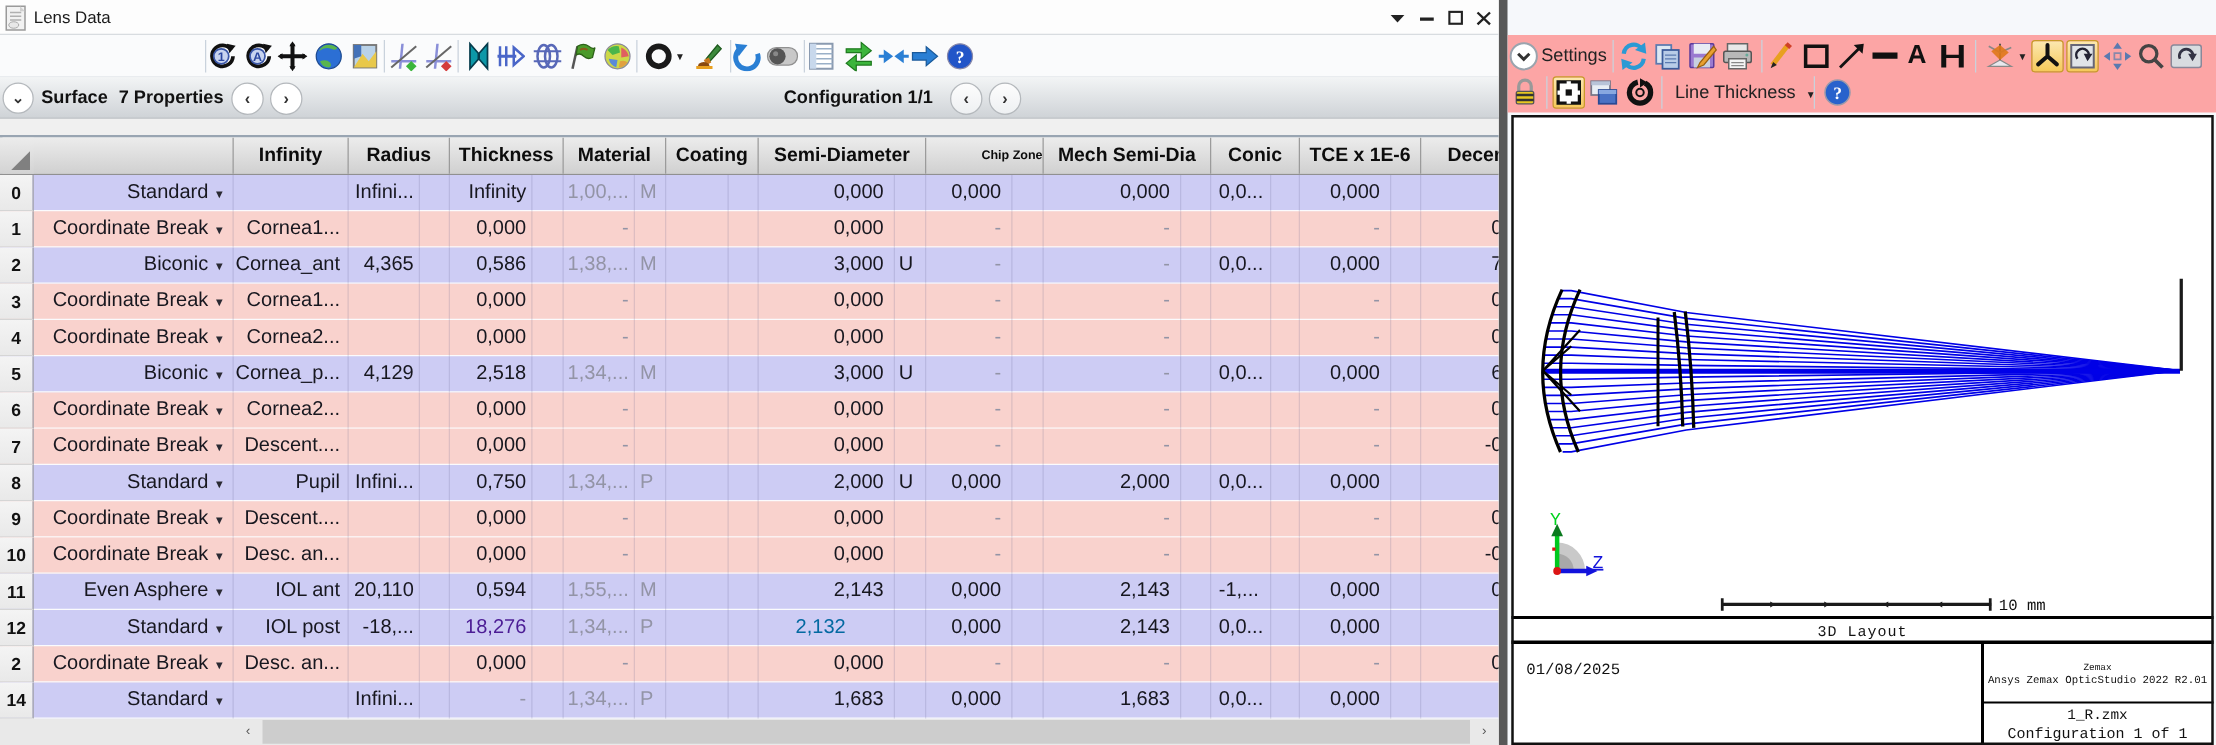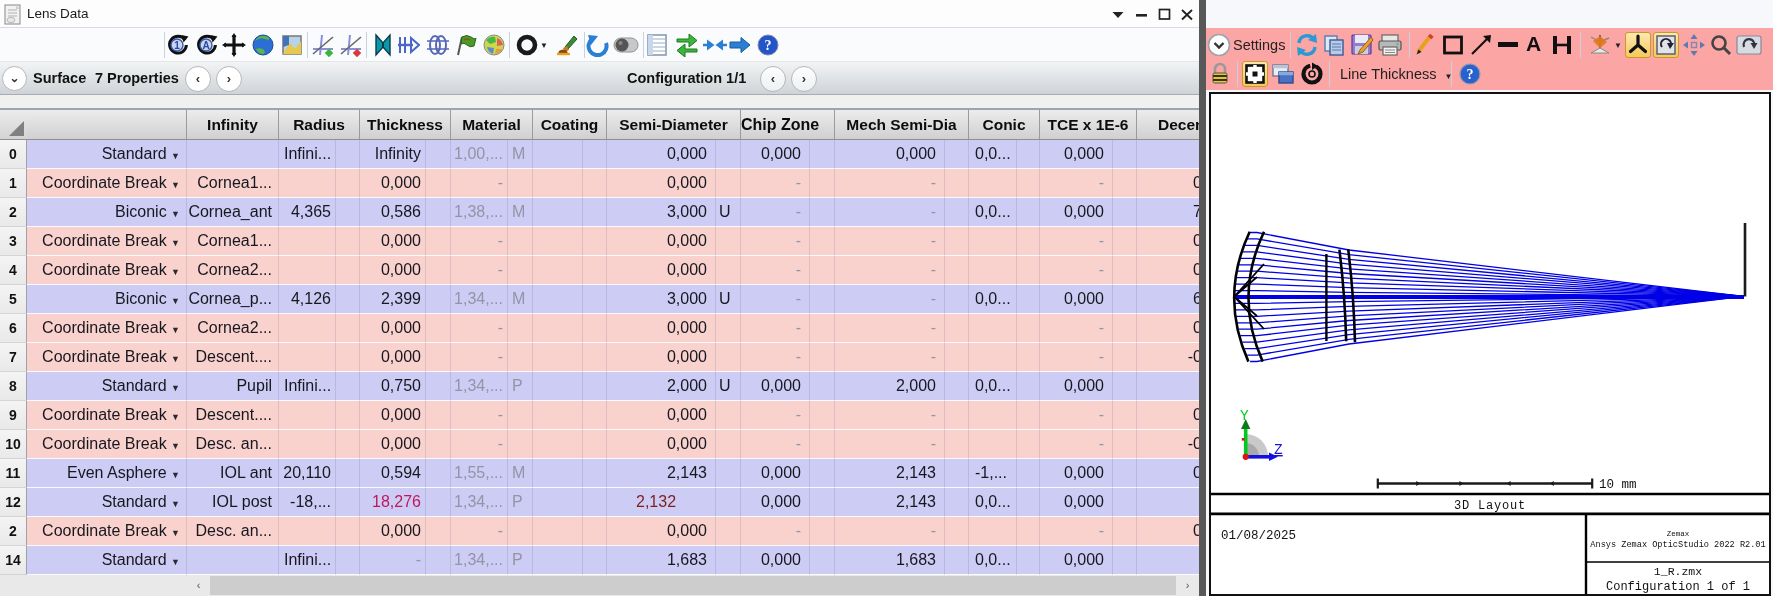--- a/index.html
+++ b/index.html
@@ -154,21 +154,21 @@
 
   <div style="position:absolute;left:0;top:108px;width:1199px;height:2px;background:#99a5b2"></div>
   <div style="position:absolute;left:0;top:108px;width:2px;height:469px;background:#99a5b2"></div>
   <div style="position:absolute;left:0;top:110px;width:1199px;height:30px;background:linear-gradient(#ececec,#d0d0d0);border-bottom:1px solid #909090;box-sizing:border-box;overflow:hidden">
       <div style="position:absolute;left:186px;top:0;width:92px;height:30px;line-height:30px;text-align:center;font-weight:bold;font-size:15.5px;color:#0c0c0c;border-left:1px solid #9b9b9b;box-sizing:border-box">Infinity</div>
       <div style="position:absolute;left:278px;top:0;width:81px;height:30px;line-height:30px;text-align:center;font-weight:bold;font-size:15.5px;color:#0c0c0c;border-left:1px solid #9b9b9b;box-sizing:border-box">Radius</div>
       <div style="position:absolute;left:359px;top:0;width:91px;height:30px;line-height:30px;text-align:center;font-weight:bold;font-size:15.5px;color:#0c0c0c;border-left:1px solid #9b9b9b;box-sizing:border-box">Thickness</div>
       <div style="position:absolute;left:450px;top:0;width:82px;height:30px;line-height:30px;text-align:center;font-weight:bold;font-size:15.5px;color:#0c0c0c;border-left:1px solid #9b9b9b;box-sizing:border-box">Material</div>
       <div style="position:absolute;left:532px;top:0;width:74px;height:30px;line-height:30px;text-align:center;font-weight:bold;font-size:15.5px;color:#0c0c0c;border-left:1px solid #9b9b9b;box-sizing:border-box">Coating</div>
       <div style="position:absolute;left:606px;top:0;width:134px;height:30px;line-height:30px;text-align:center;font-weight:bold;font-size:15.5px;color:#0c0c0c;border-left:1px solid #9b9b9b;box-sizing:border-box">Semi-Diameter</div>
-      <div style="position:absolute;left:740px;top:0;width:94px;height:30px;line-height:30px;text-align:left;font-weight:bold;font-size:16px;color:#0c0c0c;border-left:1px solid #9b9b9b;box-sizing:border-box">Chip Zone</div>
+      <div style="position:absolute;left:740px;top:0;width:94px;height:30px;line-height:30px;text-align:right;font-weight:bold;font-size:10px;color:#0c0c0c;border-left:1px solid #9b9b9b;box-sizing:border-box">Chip Zone</div>
       <div style="position:absolute;left:834px;top:0;width:134px;height:30px;line-height:30px;text-align:center;font-weight:bold;font-size:15.5px;color:#0c0c0c;border-left:1px solid #9b9b9b;box-sizing:border-box">Mech Semi-Dia</div>
       <div style="position:absolute;left:968px;top:0;width:71px;height:30px;line-height:30px;text-align:center;font-weight:bold;font-size:15.5px;color:#0c0c0c;border-left:1px solid #9b9b9b;box-sizing:border-box">Conic</div>
       <div style="position:absolute;left:1039px;top:0;width:97px;height:30px;line-height:30px;text-align:center;font-weight:bold;font-size:15.5px;color:#0c0c0c;border-left:1px solid #9b9b9b;box-sizing:border-box">TCE x 1E-6</div>
       <div style="position:absolute;left:1136px;top:0;width:124px;height:30px;line-height:30px;text-align:center;font-weight:bold;font-size:15.5px;color:#0c0c0c;border-left:1px solid #9b9b9b;box-sizing:border-box">Decenter X</div>
       <div style="position:absolute;left:0;top:0;width:27px;height:30px;background:linear-gradient(#ececec,#d2d2d2)">
         <svg width="27" height="30" style="position:absolute;left:0;top:0">
           <polygon points="9,26 24,26 24,11" fill="#808080"></polygon>
         </svg>
       </div>
     </div>
@@ -354,22 +354,22 @@
         <div style="position:absolute;left:809px;top:0;width:1px;height:29px;background:rgba(92,92,140,0.18)"></div>
         <div style="position:absolute;left:834px;top:0;width:1px;height:29px;background:rgba(92,92,140,0.18)"></div>
         <div style="position:absolute;left:944px;top:0;width:1px;height:29px;background:rgba(92,92,140,0.18)"></div>
         <div style="position:absolute;left:968px;top:0;width:1px;height:29px;background:rgba(92,92,140,0.18)"></div>
         <div style="position:absolute;left:1016px;top:0;width:1px;height:29px;background:rgba(92,92,140,0.18)"></div>
         <div style="position:absolute;left:1039px;top:0;width:1px;height:29px;background:rgba(92,92,140,0.18)"></div>
         <div style="position:absolute;left:1112px;top:0;width:1px;height:29px;background:rgba(92,92,140,0.18)"></div>
         <div style="position:absolute;left:1136px;top:0;width:1px;height:29px;background:rgba(92,92,140,0.18)"></div>
         <div style="position:absolute;left:27px;top:0;width:153px;height:28px;line-height:28px;text-align:right;color:#17171f">Biconic&nbsp;<span style="font-size:9px;color:#2a2a33">▼</span></div>
         <div style="position:absolute;left:186px;top:0;width:86px;height:28px;line-height:28px;text-align:right;color:#17171f;">Cornea_p...</div>
-        <div style="position:absolute;left:278px;top:0;width:53px;height:28px;line-height:28px;text-align:right;color:#17171f;">4,126</div>
-        <div style="position:absolute;left:359px;top:0;width:62px;height:28px;line-height:28px;text-align:right;color:#17171f;">2,399</div>
+        <div style="position:absolute;left:278px;top:0;width:53px;height:28px;line-height:28px;text-align:right;color:#17171f;">4,129</div>
+        <div style="position:absolute;left:359px;top:0;width:62px;height:28px;line-height:28px;text-align:right;color:#17171f;">2,518</div>
         <div style="position:absolute;left:450px;top:0;width:53px;height:28px;line-height:28px;text-align:right;color:#9394a6;">1,34,...</div>
         <div style="position:absolute;left:507px;top:0;width:25px;height:28px;line-height:28px;text-align:left;color:#9394a6;padding-left:5px;width:20px;">M</div>
         <div style="position:absolute;left:606px;top:0;width:101px;height:28px;line-height:28px;text-align:right;color:#17171f;">3,000</div>
         <div style="position:absolute;left:715px;top:0;width:25px;height:28px;line-height:28px;text-align:left;color:#17171f;padding-left:4px;width:21px;">U</div>
         <div style="position:absolute;left:740px;top:0;width:61px;height:28px;line-height:28px;text-align:right;color:#9394a6;">-</div>
         <div style="position:absolute;left:834px;top:0;width:102px;height:28px;line-height:28px;text-align:right;color:#9394a6;">-</div>
         <div style="position:absolute;left:968px;top:0;width:48px;height:28px;line-height:28px;text-align:left;color:#17171f;padding-left:7px;width:41px;">0,0...</div>
         <div style="position:absolute;left:1039px;top:0;width:65px;height:28px;line-height:28px;text-align:right;color:#17171f;">0,000</div>
         <div style="position:absolute;left:1186px;top:0;width:30px;height:28px;line-height:28px;color:#17171f;text-align:right;width:16px">6</div>
         <div style="position:absolute;left:0;top:0;width:27px;height:29px;background:linear-gradient(#f4f4f4,#e9e9e9);border-right:1px solid #9fa0a8;border-bottom:1px solid #d5d5d5;box-sizing:border-box;font-weight:bold;font-size:14px;color:#111;text-align:center;line-height:28px">5</div>
@@ -589,24 +589,24 @@
         <div style="position:absolute;left:834px;top:0;width:1px;height:29px;background:rgba(92,92,140,0.18)"></div>
         <div style="position:absolute;left:944px;top:0;width:1px;height:29px;background:rgba(92,92,140,0.18)"></div>
         <div style="position:absolute;left:968px;top:0;width:1px;height:29px;background:rgba(92,92,140,0.18)"></div>
         <div style="position:absolute;left:1016px;top:0;width:1px;height:29px;background:rgba(92,92,140,0.18)"></div>
         <div style="position:absolute;left:1039px;top:0;width:1px;height:29px;background:rgba(92,92,140,0.18)"></div>
         <div style="position:absolute;left:1112px;top:0;width:1px;height:29px;background:rgba(92,92,140,0.18)"></div>
         <div style="position:absolute;left:1136px;top:0;width:1px;height:29px;background:rgba(92,92,140,0.18)"></div>
         <div style="position:absolute;left:27px;top:0;width:153px;height:28px;line-height:28px;text-align:right;color:#17171f">Standard&nbsp;<span style="font-size:9px;color:#2a2a33">▼</span></div>
         <div style="position:absolute;left:186px;top:0;width:86px;height:28px;line-height:28px;text-align:right;color:#17171f;">IOL post</div>
         <div style="position:absolute;left:278px;top:0;width:53px;height:28px;line-height:28px;text-align:right;color:#17171f;">-18,...</div>
-        <div style="position:absolute;left:359px;top:0;width:62px;height:28px;line-height:28px;text-align:right;color:#be185d;">18,276</div>
+        <div style="position:absolute;left:359px;top:0;width:62px;height:28px;line-height:28px;text-align:right;color:#4c1d95;">18,276</div>
         <div style="position:absolute;left:450px;top:0;width:53px;height:28px;line-height:28px;text-align:right;color:#9394a6;">1,34,...</div>
         <div style="position:absolute;left:507px;top:0;width:25px;height:28px;line-height:28px;text-align:left;color:#9394a6;padding-left:5px;width:20px;">P</div>
-        <div style="position:absolute;left:606px;top:0;width:101px;height:28px;line-height:28px;text-align:left;color:#7f1d1d;padding-left:30px;">2,132</div>
+        <div style="position:absolute;left:606px;top:0;width:101px;height:28px;line-height:28px;text-align:center;color:#0369a1;">2,132</div>
         <div style="position:absolute;left:740px;top:0;width:61px;height:28px;line-height:28px;text-align:right;color:#17171f;">0,000</div>
         <div style="position:absolute;left:834px;top:0;width:102px;height:28px;line-height:28px;text-align:right;color:#17171f;">2,143</div>
         <div style="position:absolute;left:968px;top:0;width:48px;height:28px;line-height:28px;text-align:left;color:#17171f;padding-left:7px;width:41px;">0,0...</div>
         <div style="position:absolute;left:1039px;top:0;width:65px;height:28px;line-height:28px;text-align:right;color:#17171f;">0,000</div>
         <div style="position:absolute;left:0;top:0;width:27px;height:29px;background:linear-gradient(#f4f4f4,#e9e9e9);border-right:1px solid #9fa0a8;border-bottom:1px solid #d5d5d5;box-sizing:border-box;font-weight:bold;font-size:14px;color:#111;text-align:center;line-height:28px">12</div>
       </div>
       <div style="position:absolute;left:0;top:517px;width:1199px;height:29px;background:#f9d2cd;border-bottom:1px solid #fbfbfd;box-sizing:border-box">
         <div style="position:absolute;left:186px;top:0;width:1px;height:29px;background:rgba(92,92,140,0.18)"></div>
         <div style="position:absolute;left:278px;top:0;width:1px;height:29px;background:rgba(92,92,140,0.18)"></div>
         <div style="position:absolute;left:335px;top:0;width:1px;height:29px;background:rgba(92,92,140,0.18)"></div>

